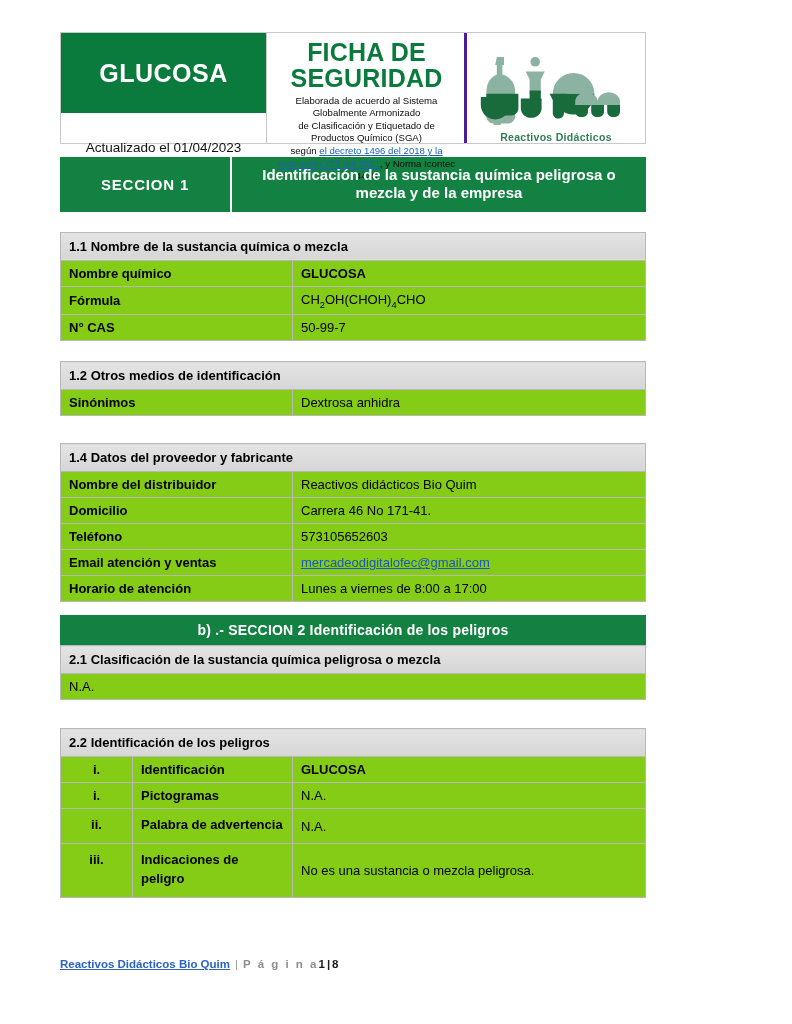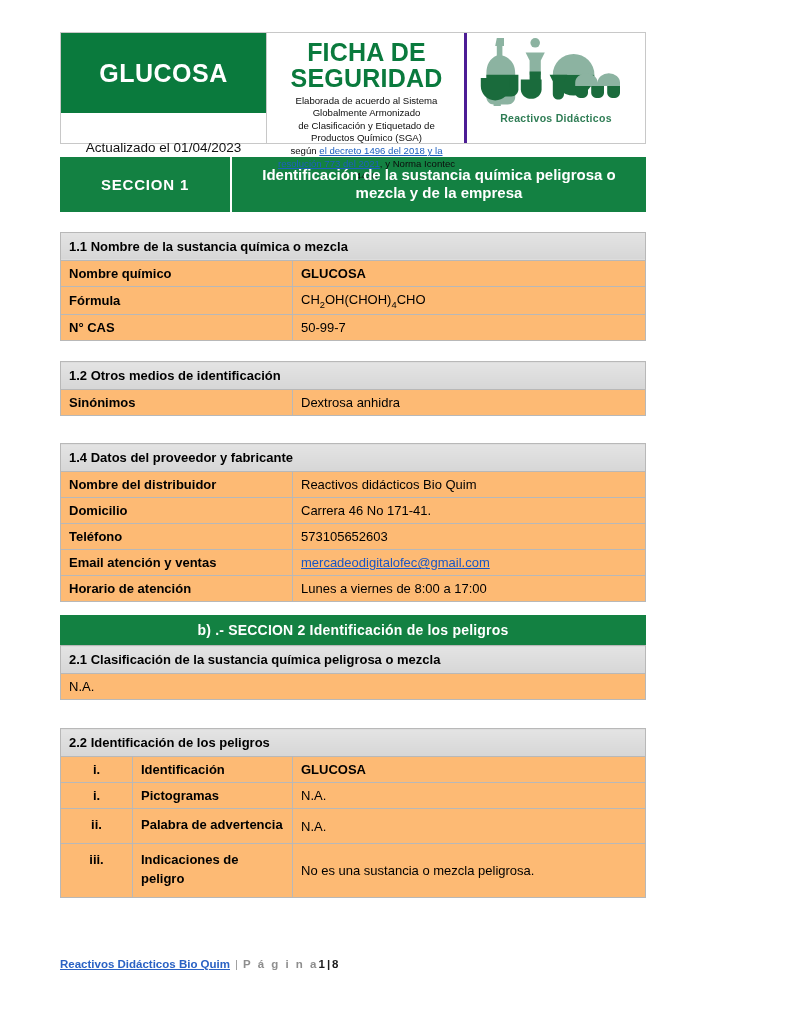--- a/index.html
+++ b/index.html
@@ -97,21 +97,21 @@
   }
   .hdr-link {
     color: #1d5fbf;
     text-decoration: underline;
   }
 
   .hdr-right {
     width: 178px;
     flex: 0 0 178px;
     display: flex;
-    align-items: flex-start;
+    align-items: flex-end;
     justify-content: center;
     box-sizing: border-box;
   }
   .logo-wrap { width: 160px; }
   .logo-cap {
     text-align: center;
     font-size: 10.5px;
     font-weight: bold;
     color: #2f7d55;
     letter-spacing: .3px;
@@ -165,21 +165,21 @@
   .tbl {
     width: 100%;
     border-collapse: collapse;
     table-layout: fixed;
   }
   .tbl td {
     border: 1px solid #b8b8b8;
     padding: 5px 8px;
     font-size: 13px;
     vertical-align: middle;
-    background: #fdba74;
+    background: #84cc16;
   }
   .band {
     background: linear-gradient(to bottom,#e4e4e4 0%, #d6d6d6 100%) !important;
     font-weight: bold;
     font-size: 13.5px;
     padding: 6px 8px !important;
   }
   .band-tall {
     line-height: 1.4;
     padding: 7px 8px 8px 8px !important;

